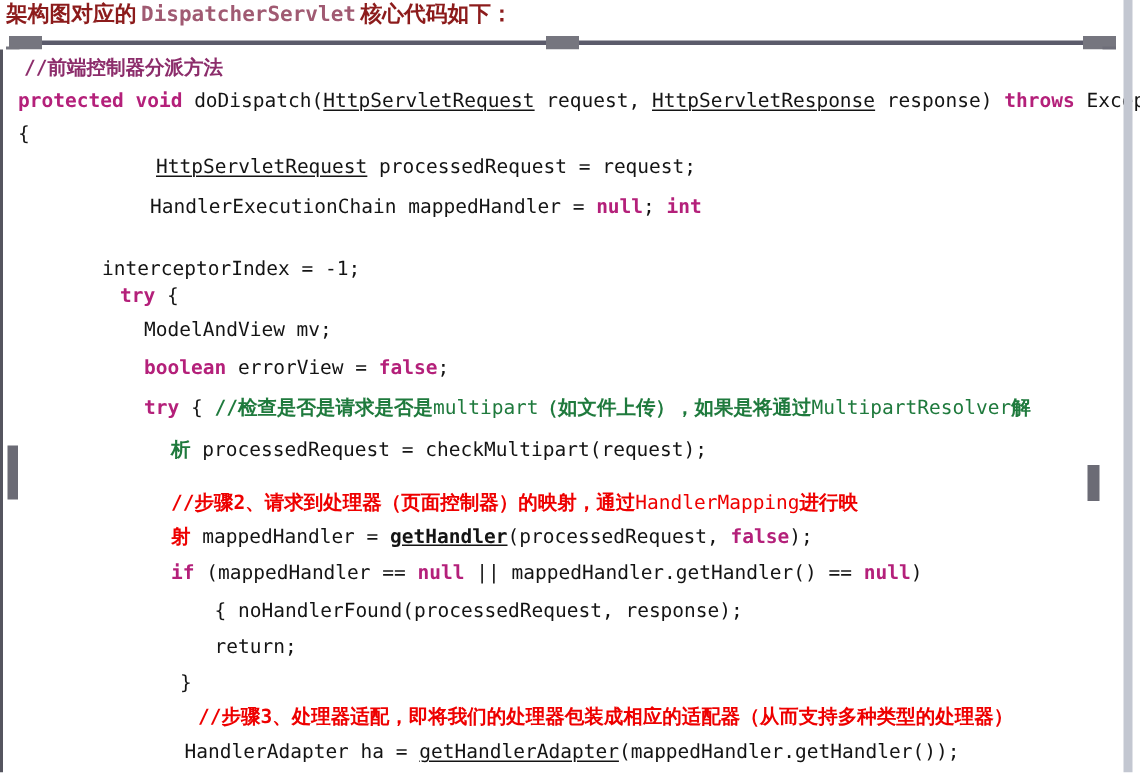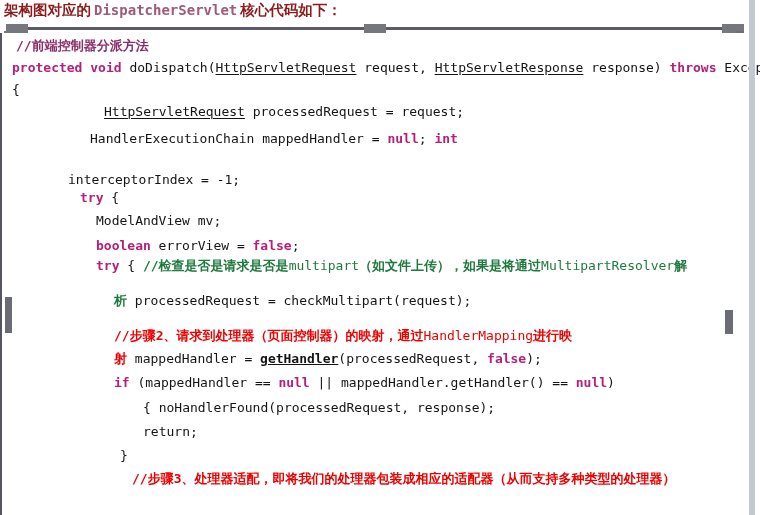--- a/index.html
+++ b/index.html
@@ -163,45 +163,46 @@
   <div class="code-area">
 
     <div class="cl cmt-purple" style="left:14px; top:6px;">//前端控制器分派方法</div>
 
     <div class="cl" style="left:10px; top:28px;"><span class="k">protected</span><span class="plain"> </span><span class="k">void</span><span class="plain"> </span><span class="plain">doDispatch(</span><span class="u plain">HttpServletRequest</span><span class="plain"> request, </span><span class="u plain">HttpServletResponse</span><span class="plain"> response)</span><span class="plain"> </span><span class="k">throws</span><span class="plain"> </span><span class="plain">Exception</span></div>
 
     <div class="cl plain" style="left:10px; top:50px;">{</div>
 
     <div class="cl" style="left:66px; top:72px;padding-left:36px;"><span class="u plain">HttpServletRequest</span><span class="plain"> processedRequest = request;</span></div>
 
-    <div class="cl" style="left:64px; top:99px;padding-left:24px;"><span class="plain">HandlerExecutionChain mappedHandler = </span><span class="k">null</span><span class="plain">; </span><span class="k">int</span></div>
+    <div class="cl" style="left:74px; top:99px;padding-left:24px;"><span class="plain">HandlerExecutionChain mappedHandler = </span><span class="k">null</span><span class="plain">; </span><span class="k">int</span></div>
 
     <div class="cl plain" style="left:66px; top:140px;text-align:center;">interceptorIndex = -1;</div>
 
     <div class="cl" style="left:66px; top:158px;margin-left:12px;"><span class="k">try</span><span class="plain"> {</span></div>
 
     <div class="cl plain" style="left:94px; top:181px;">ModelAndView mv;</div>
 
     <div class="cl" style="left:94px; top:206px;"><span class="k">boolean</span><span class="plain"> errorView = </span><span class="k">false</span><span class="plain">;</span></div>
 
-    <div class="cl" style="left:94px; top:226px;"><span class="k">try</span><span class="plain"> { </span><span class="cmt-green">//检查是否是请求是否是</span><span class="cmt-green mono-in-cmt">multipart</span><span class="cmt-green">（如文件上传），如果是将通过</span><span class="cmt-green mono-in-cmt">MultipartResolver</span><span class="cmt-green">解</span></div>
+    <div class="cl" style="left:94px; top:233px;"><span class="k">try</span><span class="plain"> { </span><span class="cmt-green">//检查是否是请求是否是</span><span class="cmt-green mono-in-cmt">multipart</span><span class="cmt-green">（如文件上传），如果是将通过</span><span class="cmt-green mono-in-cmt">MultipartResolver</span><span class="cmt-green">解</span></div>
 
     <div class="cl" style="left:112px; top:261px;"><span class="cmt-green">析</span><span class="plain"> processedRequest = checkMultipart(request);</span></div>
 
     <div class="cl" style="left:112px; top:296px;"><span class="cmt-red">//步骤2、请求到处理器（页面控制器）的映射，通过</span><span class="cmt-red mono-in-cmt">HandlerMapping</span><span class="cmt-red">进行映</span></div>
 
     <div class="cl" style="left:112px; top:319px;"><span class="cmt-red">射</span><span class="plain"> mappedHandler = </span><span class="ub plain">getHandler</span><span class="plain">(processedRequest, </span><span class="k">false</span><span class="plain">);</span></div>
 
     <div class="cl" style="left:112px; top:343px;"><span class="k">if</span><span class="plain"> (mappedHandler == </span><span class="k">null</span><span class="plain"> || mappedHandler.getHandler() == </span><span class="k">null</span><span class="plain">)</span></div>
 
     <div class="cl plain" style="left:141px; top:368px;">{ noHandlerFound(processedRequest, response);</div>
 
     <div class="cl plain" style="left:141px; top:392px;">return;</div>
 
     <div class="cl plain" style="left:118px; top:416px;">}</div>
 
     <div class="cl cmt-red" style="left:130px; top:439px;">//步骤3、处理器适配，即将我们的处理器包装成相应的适配器（从而支持多种类型的处理器）</div>
 
+    <div class="cl" style="left:121px; top:462px;"><span class="plain">HandlerAdapter ha = </span><span class="u plain">getHandlerAdapter</span><span class="plain">(mappedHandler.getHandler());</span></div>
 
   </div>
 </div>
 
 <div id="right-edge-strip"></div>
 
 </body></html>

